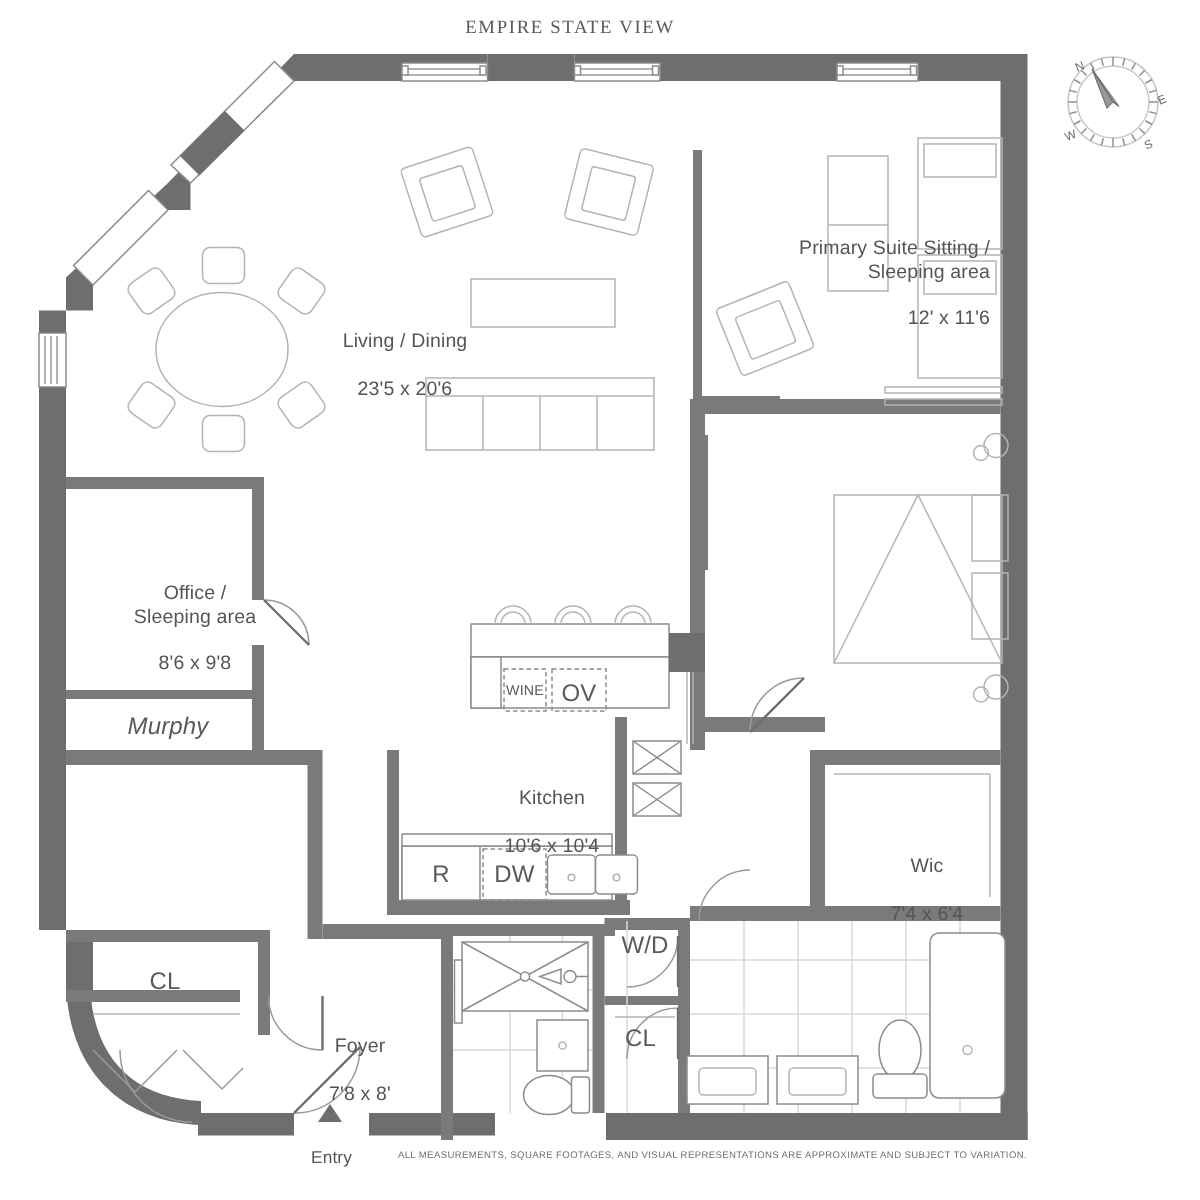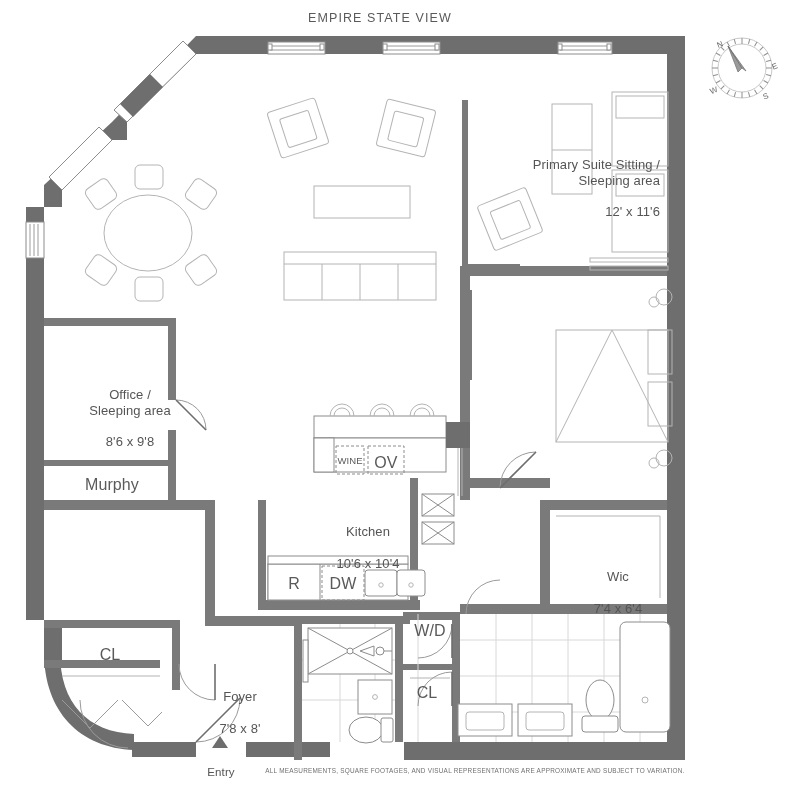--- a/index.html
+++ b/index.html
@@ -49,20 +49,21 @@
     text-align: center;
     white-space: pre-line;
     line-height: 1.22;
     letter-spacing: .1px;
     user-select: none;
   }
   .heading-view {
     top: 11px; left: 0; width: 760px;
     font-size: 12.5px; letter-spacing: 1.1px;
     color: #5a5a5a;
+    font-family: Liberation Serif, serif;
   }
   .room-label { font-size: 13px; color: #555; }
   .small-label { font-size: 16px; color: #5a5a5a; }
   .tiny-label { font-size: 9.5px; color: #5a5a5a; }
   .entry-label { font-size: 11.5px; color: #555; }
   .disclaimer {
     font-size: 6.4px; letter-spacing: .25px; color: #6f6f6f;
   }
   .compass-letter {
     position: absolute; font-size: 8px; color: #6a6a6a;
@@ -416,20 +417,24 @@
       <path class="needle" d="M0,0 L-4,4 L-14,-22 Z"></path>
       <path class="needle" d="M0,0 L4,3 L-14,-22 Z" fill="#c8c8c8"></path>
     </g>
 
     <g>
       <path d="M212,748 L228,748 L220,736 Z" fill="#6e6e6e"></path>
     </g>
 
   </svg>
 
+  <div class="txt room-label" style="left:190px; top:203px; width:160px;">
+    <span>Living / Dining</span><br>
+    <span>23'5 x 20'6</span>
+  </div>
 
   <div class="txt room-label" style="left:480px; top:141px; width:180px;text-align:right;">
     <span>Primary Suite Sitting /
 Sleeping area</span><br>
     <span>12' x 11'6</span>
   </div>
 
 
   <div class="txt room-label" style="left:60px; top:371px; width:140px;">
     <span>Office /
@@ -445,21 +450,21 @@
   <div class="txt room-label" style="left:558px; top:553px; width:120px;">
     <span>Wic</span><br>
     <span>7'4 x 6'4</span>
   </div>
 
   <div class="txt room-label" style="left:180px; top:673px; width:120px;">
     <span>Foyer</span><br>
     <span>7'8 x 8'</span>
   </div>
 
-  <div class="txt small-label" style="left:62px; top:475px; width:100px;">Murphy</div>
+  <div class="txt small-label" style="left:62px; top:475px; width:100px;font-style:italic;">Murphy</div>
 
   <div class="txt tiny-label" style="left:334px; top:455px; width:32px;">WINE</div>
 
   <div class="txt small-label" style="left:371px; top:453px; width:30px;">OV</div>
 
   <div class="txt small-label" style="left:281px; top:574px; width:26px;">R</div>
 
   <div class="txt small-label" style="left:326px; top:574px; width:34px;">DW</div>
 
   <div class="txt small-label" style="left:410px; top:621px; width:40px;">W/D</div>

